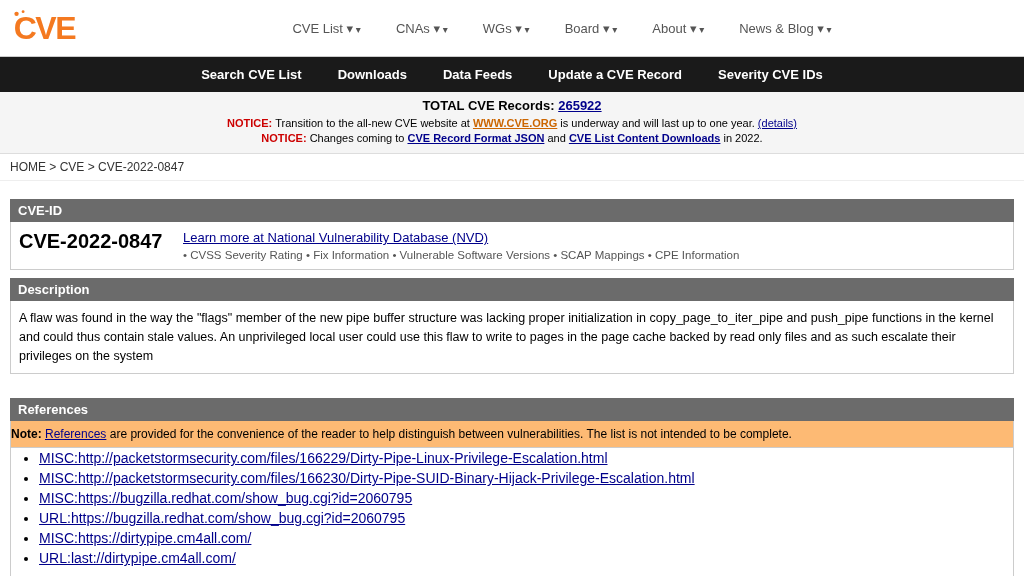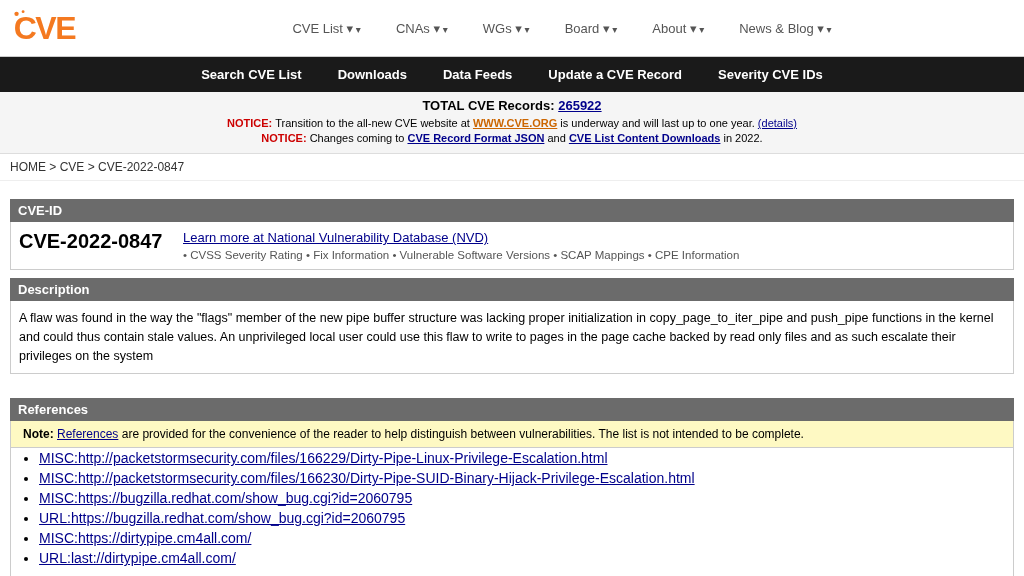--- a/index.html
+++ b/index.html
@@ -131,23 +131,23 @@
       font-size: 12.5px;
       line-height: 1.5;
       overflow: hidden;
     }
 
     
     .refs-section { margin-top: 24px; }
     .refs-note {
       border: 1px solid #ccc;
       border-top: none;
-      padding: 6px 12px;
+      padding: 6px 0;
       font-size: 12px;
-      background: #fef9c3;
+      background: #fdba74;
     }
     .refs-note .note-label { font-weight: bold; }
     .refs-note .refs-link { color: #00008b; text-decoration: underline; }
     .refs-list {
       border: 1px solid #ccc;
       border-top: none;
       padding: 2px 8px 8px 28px;
       font-size: 14px;
     }
     .refs-list li { margin-bottom: 4px; }

